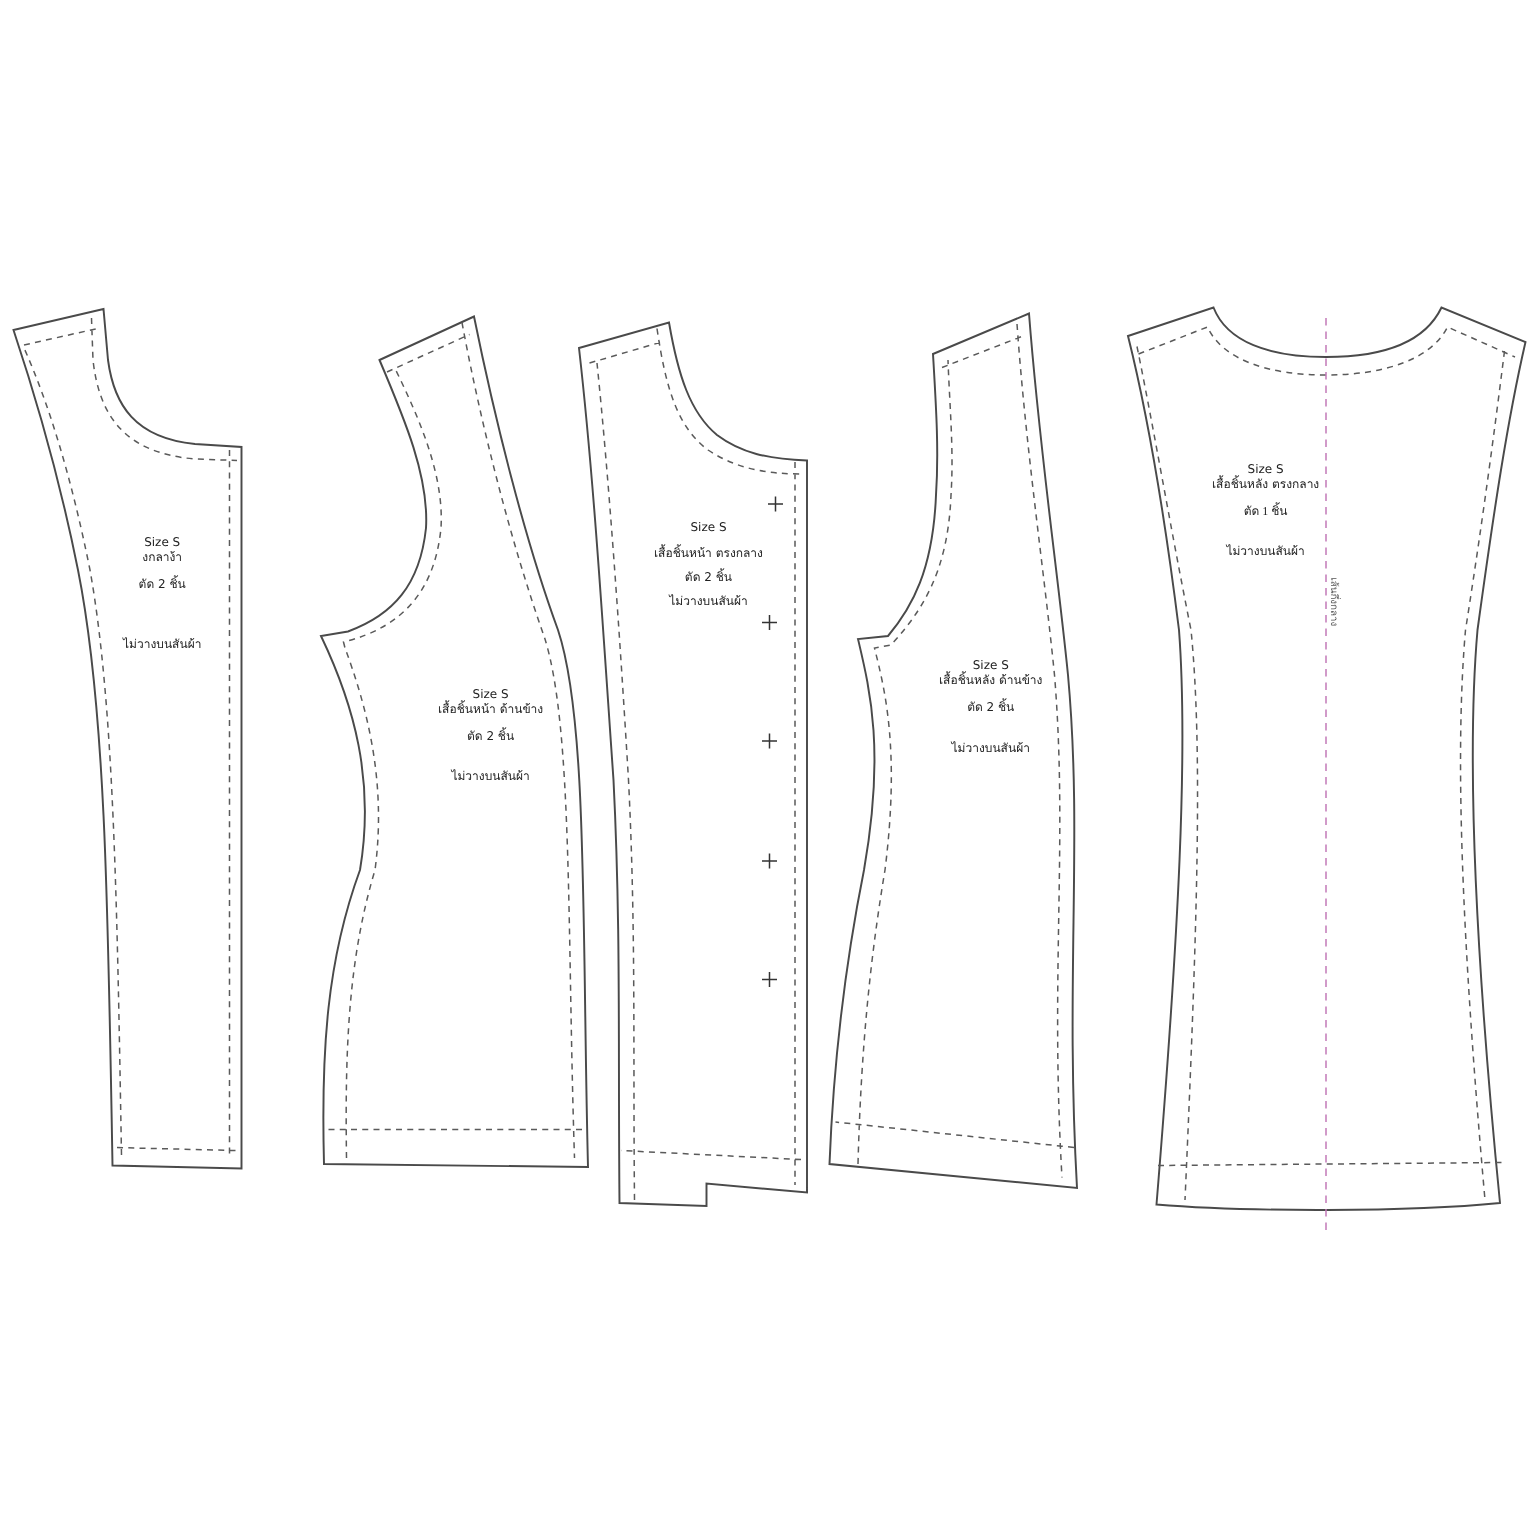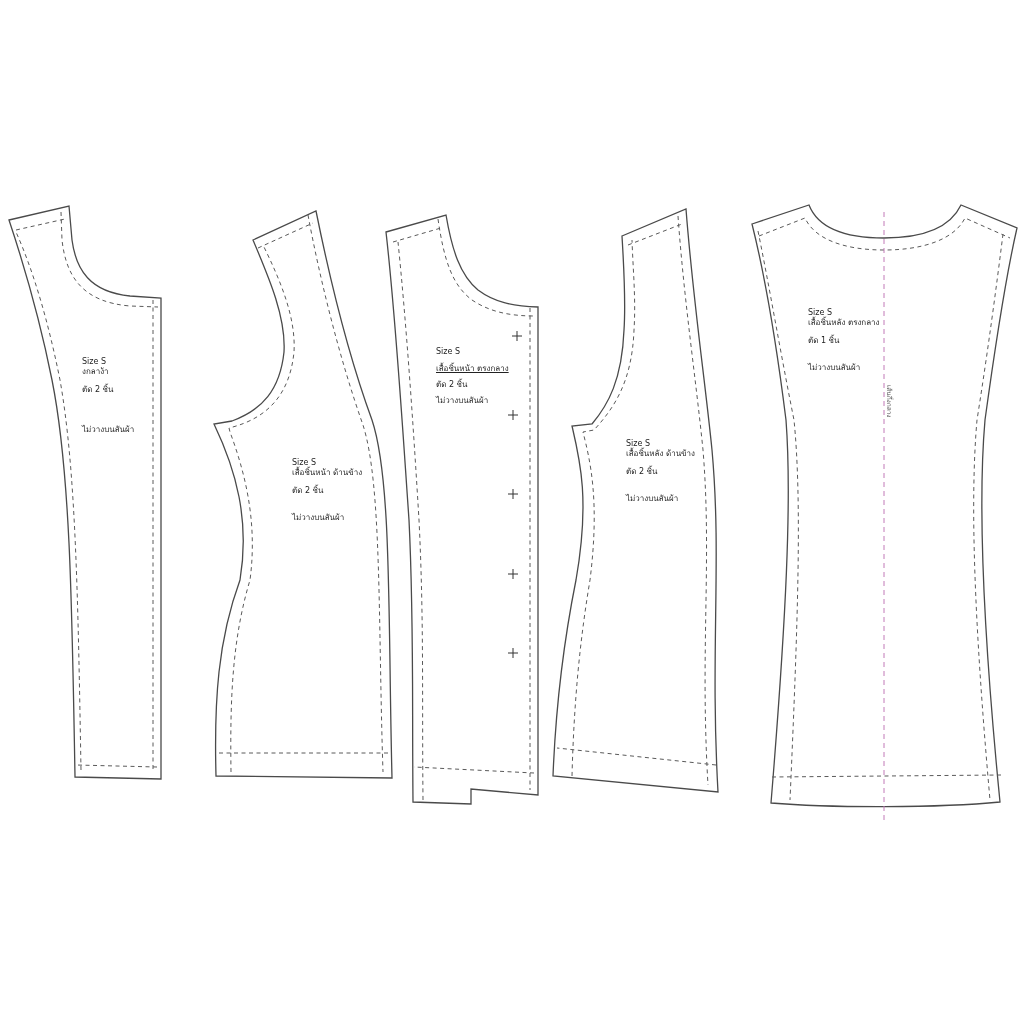--- a/index.html
+++ b/index.html
@@ -2,21 +2,21 @@
 <html><head>
 <meta charset="utf-8">
 <style>
   html, body { margin: 0; padding: 0; background: #ffffff; }
   body { width: 1024px; height: 1024px; position: relative; overflow: hidden; font-family: "DejaVu Sans", sans-serif; }
   #canvas { position: absolute; left: 0; top: 0; width: 1024px; height: 1024px; }
   .cut { fill: #ffffff; stroke: #4a4a4a; stroke-width: 1.3; stroke-linejoin: miter; }
   .sew { fill: none; stroke: #5a5a5a; stroke-width: 1; stroke-dasharray: 4 3.5; }
   .grain { fill: none; stroke: #c27ab8; stroke-width: 1; stroke-dasharray: 5 4; }
   .mark { stroke: #333333; stroke-width: 1; }
-  .lbl { position: absolute; font-size: 8px; line-height: 10px; color: #222222; white-space: nowrap; }
+  .lbl { position: absolute; font-size: 8px; line-height: 10px; color: #222222; white-space: nowrap; text-align: center; }
   .lbl .l { display: block; }
   .vtext { position: absolute; font-size: 6.5px; color: #555555; transform: rotate(90deg); transform-origin: left top; white-space: nowrap; }
 </style>
 </head>
 <body>
 
 <svg id="canvas" viewBox="0 0 1024 1024" xmlns="http://www.w3.org/2000/svg">
 
   <g>
     <path class="cut" d="M9,220 L69,206 L72,240 C76,270 90,292 130,296 L161,298 L161,779 L75,777 C72,600 70,470 52,380 C40,320 24,265 9,220 Z"></path>
@@ -61,34 +61,34 @@
 
 <div class="lbl" style="left:292px; top:458px;">
   <span class="l">Size S</span>
   <span class="l">เสื้อชิ้นหน้า ด้านข้าง</span>
   <span class="l" style="margin-top:8px;">ตัด 2 ชิ้น</span>
   <span class="l" style="margin-top:17px;">ไม่วางบนสันผ้า</span>
 </div>
 
 <div class="lbl" style="left:436px; top:347px;">
   <span class="l">Size S</span>
-  <span class="l" style="margin-top:7px;text-decoration:underline;">เสื้อชิ้นหน้า ตรงกลาง</span>
+  <span class="l" style="margin-top:7px;">เสื้อชิ้นหน้า ตรงกลาง</span>
   <span class="l" style="margin-top:6px;">ตัด 2 ชิ้น</span>
   <span class="l" style="margin-top:6px;">ไม่วางบนสันผ้า</span>
 </div>
 
 <div class="lbl" style="left:626px; top:439px;">
   <span class="l">Size S</span>
   <span class="l">เสื้อชิ้นหลัง ด้านข้าง</span>
   <span class="l" style="margin-top:8px;">ตัด 2 ชิ้น</span>
   <span class="l" style="margin-top:17px;">ไม่วางบนสันผ้า</span>
 </div>
 
 <div class="lbl" style="left:808px; top:308px;">
   <span class="l">Size S</span>
   <span class="l">เสื้อชิ้นหลัง ตรงกลาง</span>
-  <span class="l" style="margin-top:8px;">ตัด 1 ชิ้น</span>
+  <span class="l" style="margin-top:8px;font-family:Liberation Serif, serif;">ตัด 1 ชิ้น</span>
   <span class="l" style="margin-top:17px;">ไม่วางบนสันผ้า</span>
 </div>
 
 <div class="vtext" style="left:894px; top:385px;">
   <span>เส้นกึ่งกลาง</span>
 </div>
 
 </body></html>

